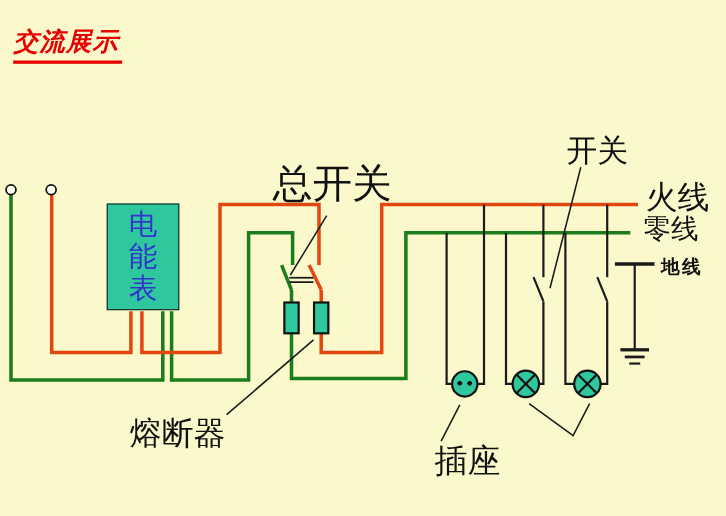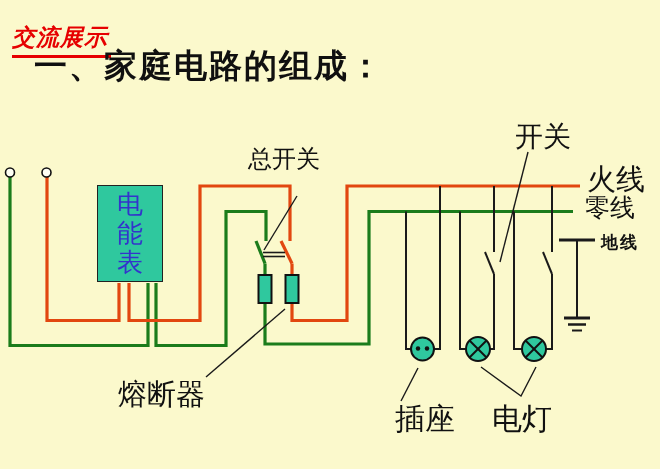--- a/index.html
+++ b/index.html
@@ -22,21 +22,21 @@
   }
   .title{
     position:absolute;left:34px;top:44px;
     font-size:33px;font-weight:900;letter-spacing:2px;
     color:#101010;
     font-family:"Liberation Sans", sans-serif;
   }
   .lbl{position:absolute;white-space:nowrap;font-family:"Liberation Serif", serif;}
   .lbl.voltage{left:8px;top:139px;font-size:27px;}
   .lbl.service{left:2px;top:173px;font-size:21px;font-weight:700;font-family:"Liberation Sans", sans-serif;}
-  .lbl.main-switch{left:248px;top:143px;font-size:24px;}
+  .lbl.main-switch{left:248px;top:143px;font-size:36px;}
   .lbl.switch{left:515px;top:118px;font-size:28px;}
   .lbl.live{left:587px;top:160px;font-size:29px;}
   .lbl.neutral{left:585px;top:191px;font-size:25px;}
   .lbl.earth{left:601px;top:231px;font-size:17px;font-weight:700;letter-spacing:2px;font-family:"Liberation Sans", sans-serif;}
   .lbl.fuse{left:118px;top:375px;font-size:29px;}
   .lbl.socket{left:395px;top:399px;font-size:30px;}
   .lbl.lamp{left:492px;top:399px;font-size:30px;}
   .meter{
     position:absolute;left:97px;top:185px;width:66px;height:97px;
     background:#2FC89E;border:1.5px solid #222;box-sizing:border-box;
@@ -109,22 +109,20 @@
     <line x1="285" y1="309" x2="206" y2="377" stroke="#1A1A1A" stroke-width="1.4"></line>
     <line x1="418" y1="368" x2="401" y2="401" stroke="#1A1A1A" stroke-width="1.4"></line>
     <polyline points="481,367 521,396 536,367" fill="none" stroke="#1A1A1A" stroke-width="1.4"></polyline>
   </svg>
 
   <div class="meter">
     <span class="meter-text">电能表</span>
   </div>
 
   <div class="badge">交流展示</div>
-  <div class="title">一、家庭电路的组成：</div>
   <div class="lbl main-switch">总开关</div>
   <div class="lbl switch">开关</div>
   <div class="lbl live">火线</div>
   <div class="lbl neutral">零线</div>
   <div class="lbl earth">地线</div>
   <div class="lbl fuse">熔断器</div>
   <div class="lbl socket">插座</div>
-  <div class="lbl lamp">电灯</div>
 </div>
 
 </body></html>

